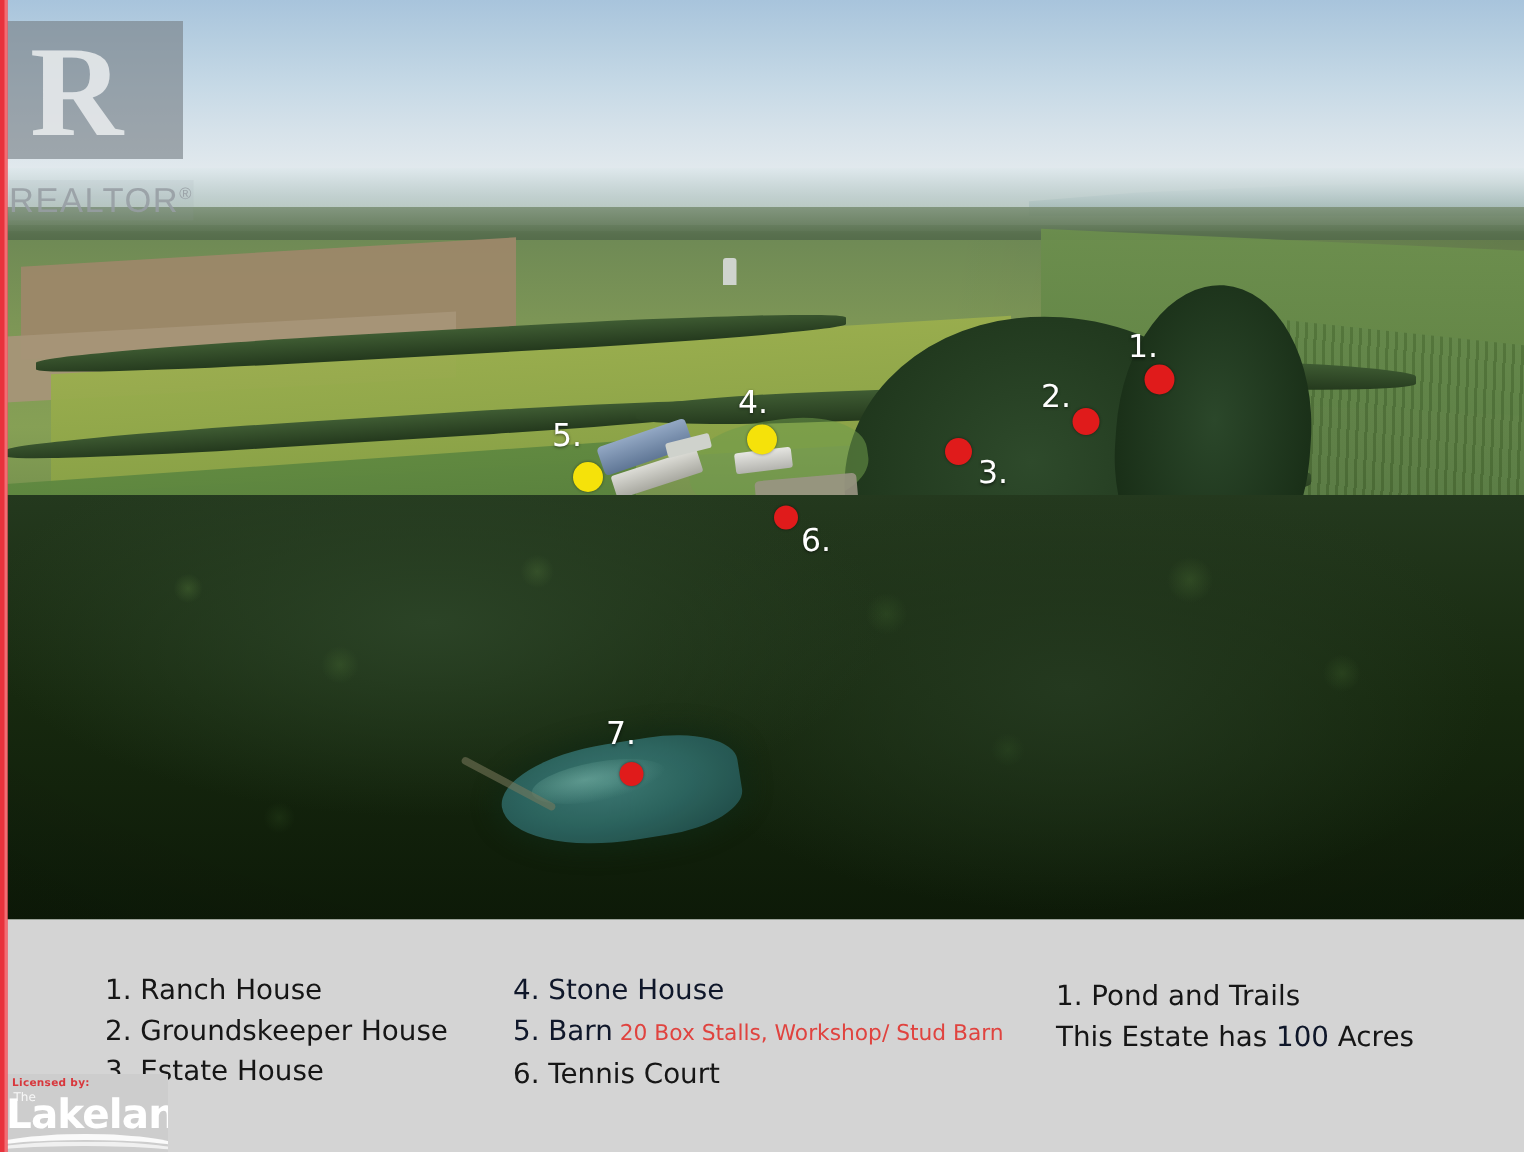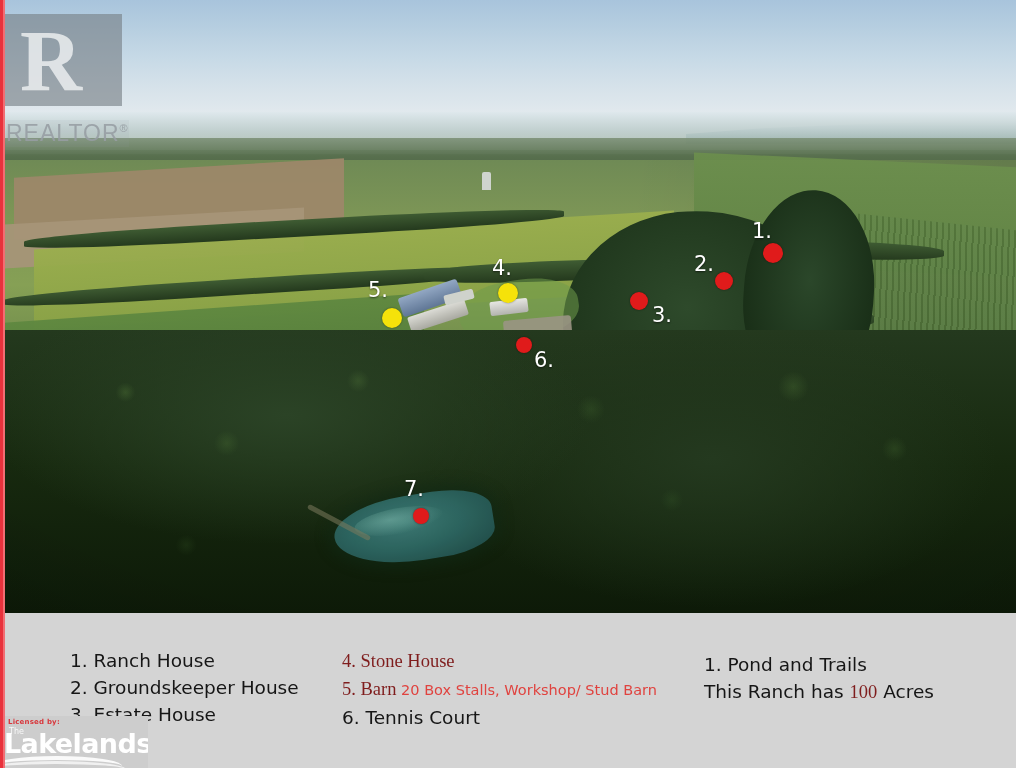--- a/index.html
+++ b/index.html
@@ -337,35 +337,34 @@
     font-size: 18.5px;
     line-height: 27px;
     color: #161616;
     white-space: nowrap;
   }
   .col1 { left: 66px; top: 34px; }
   .col2 { left: 338px; top: 34px; }
   .col3 { left: 700px; top: 38px; }
 
   .legend-line { display: block; }
-  .red-text { color: #7f1d1d; font-family: Liberation Serif, serif; }
+  .red-text { color: #0f172a; }
   .sub-note {
     font-size: 14.5px;
     color: #e0433f;
   }
 
   
   .lakelands {
     position: absolute;
     left: 0px; top: 716px;
     width: 112px; height: 52px;
     background: #cdcdcd;
     overflow: hidden;
     z-index: 22;
-    padding-left: 36px;
   }
   .lk-licensed {
     position: absolute;
     left: 8px; top: 2px;
     font-family: "DejaVu Sans", sans-serif;
     font-size: 7px;
     font-weight: bold;
     color: #d8373c;
     letter-spacing: .2px;
   }
@@ -487,21 +486,21 @@
           <span class="legend-line"><span>2. Groundskeeper House</span></span>
           <span class="legend-line"><span>3. Estate House</span></span>
         </div>
       <div class="legend-col col2" id="legend-col-2">
           <span class="legend-line"><span class="red-text">4. Stone House</span></span>
           <span class="legend-line"><span class="red-text">5. Barn</span><span class="sub-note"> 20 Box Stalls, Workshop/ Stud Barn</span></span>
           <span class="legend-line"><span>6. Tennis Court</span></span>
         </div>
       <div class="legend-col col3" id="legend-col-3">
           <span class="legend-line"><span>1. Pond and Trails</span></span>
-          <span class="legend-line"><span>This Ranch has </span><span class="red-text">100</span><span> Acres</span></span>
+          <span class="legend-line"><span>This Estate has </span><span class="red-text">100</span><span> Acres</span></span>
         </div>
     </div>
   </div>
 
   <div class="lakelands">
     <div class="lk-stripe"></div>
     <div class="lk-licensed">Licensed by:</div>
     <div class="lk-the">The</div>
     <div class="lk-name">Lakelands</div>
     <div class="lk-swoosh"></div>

